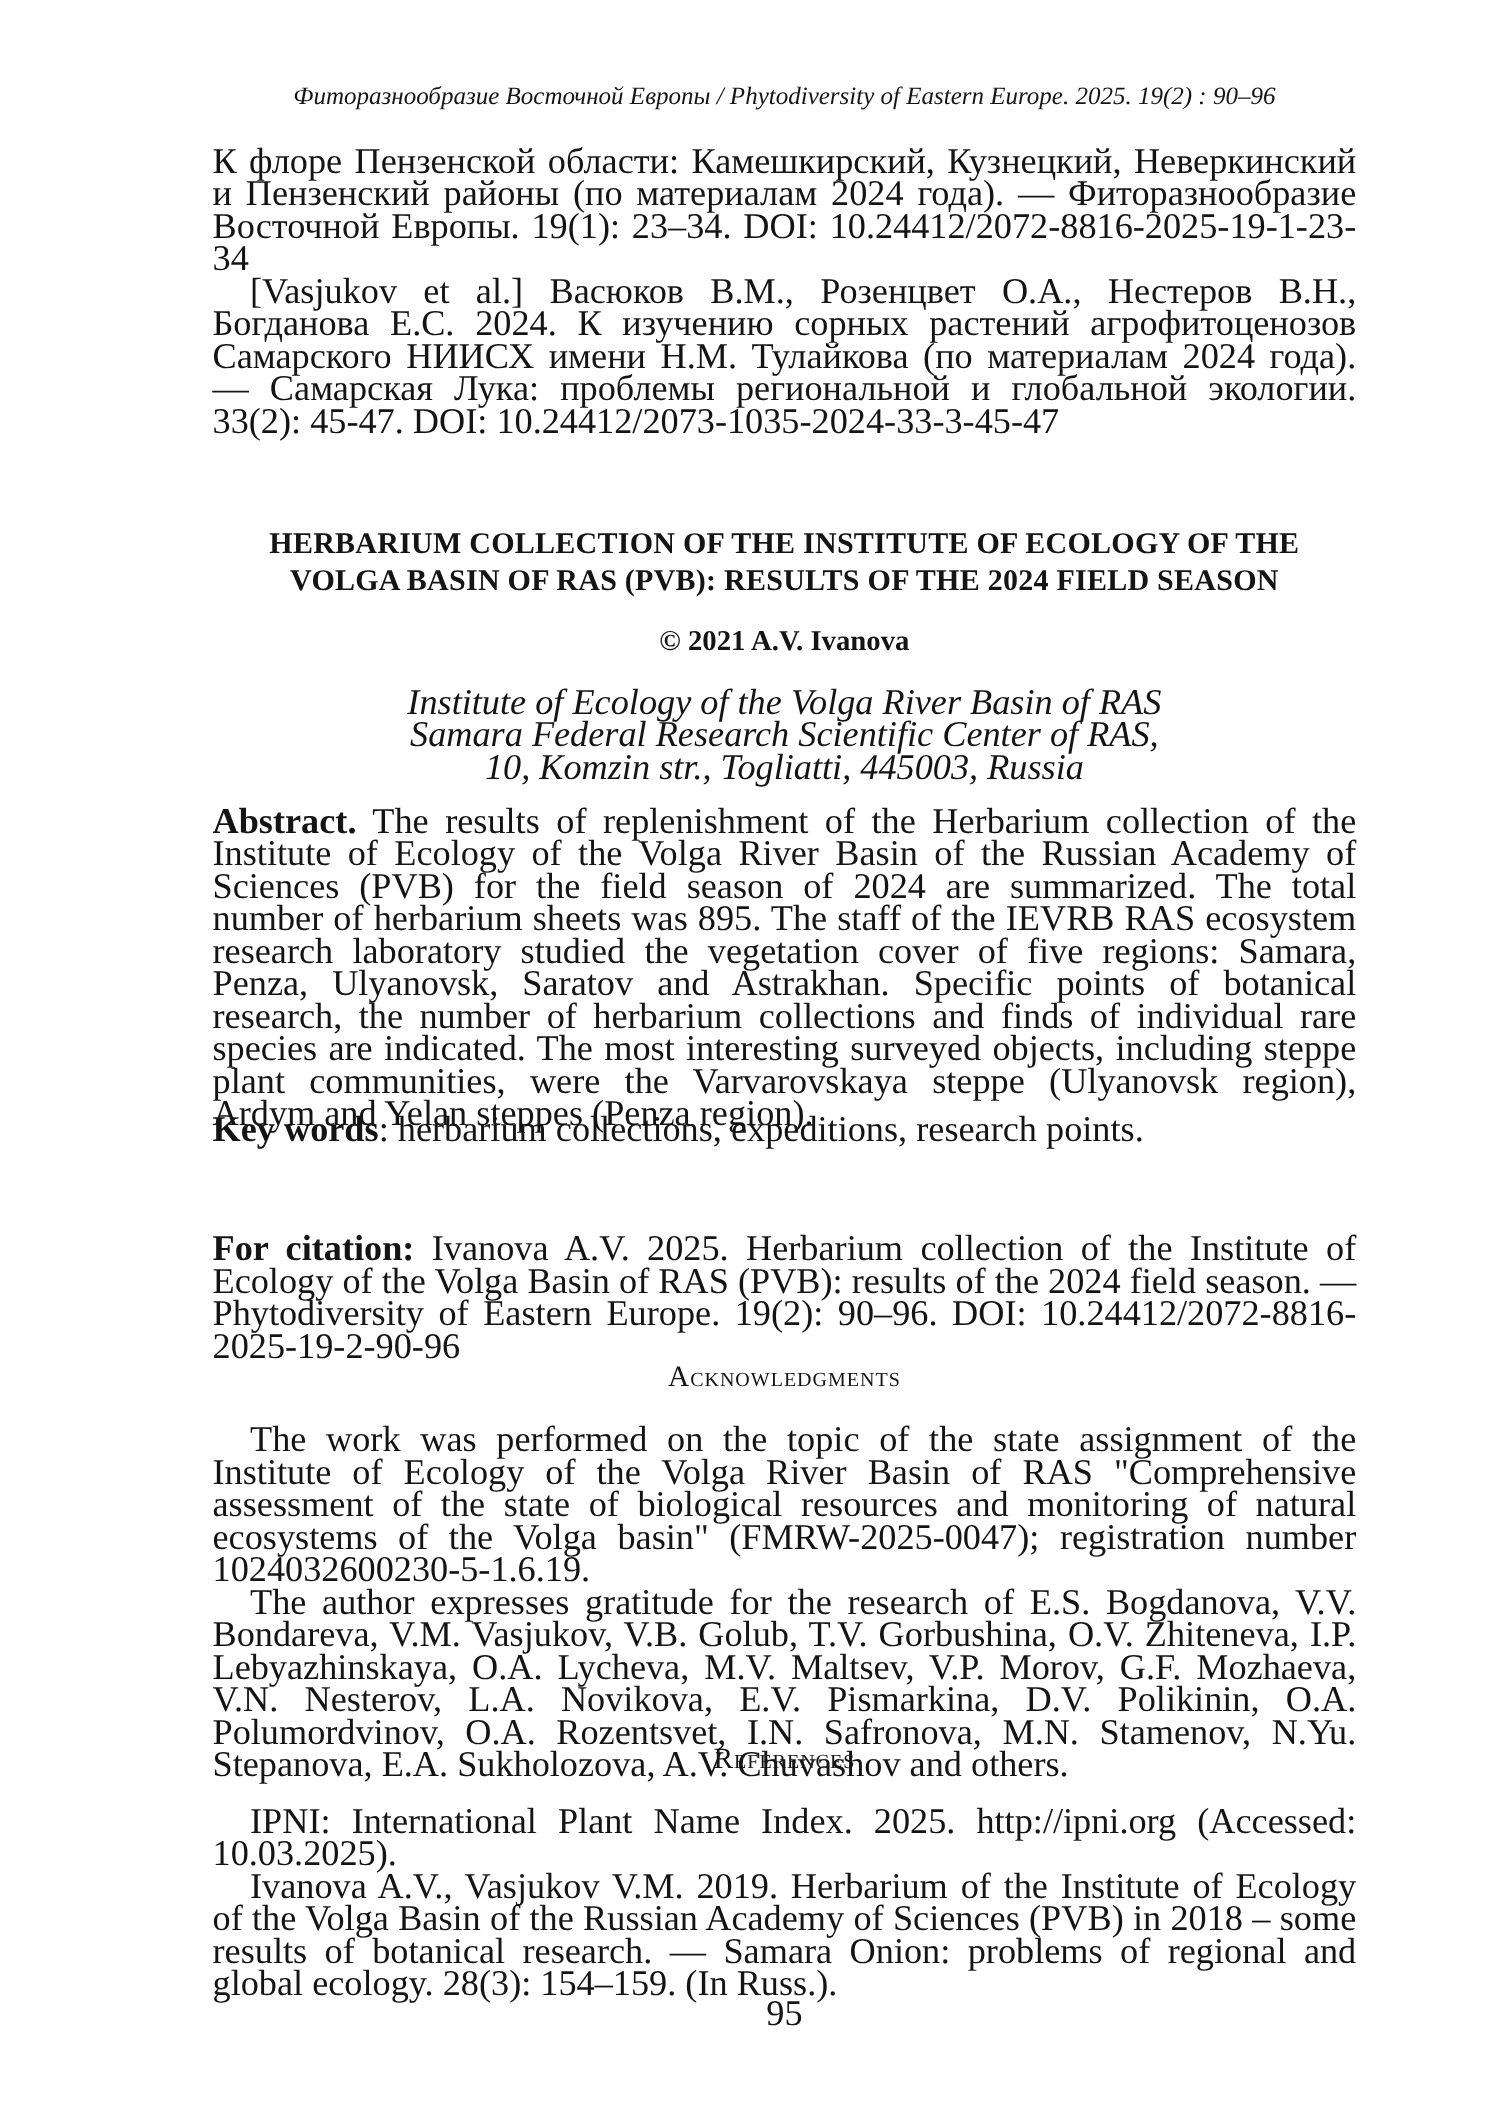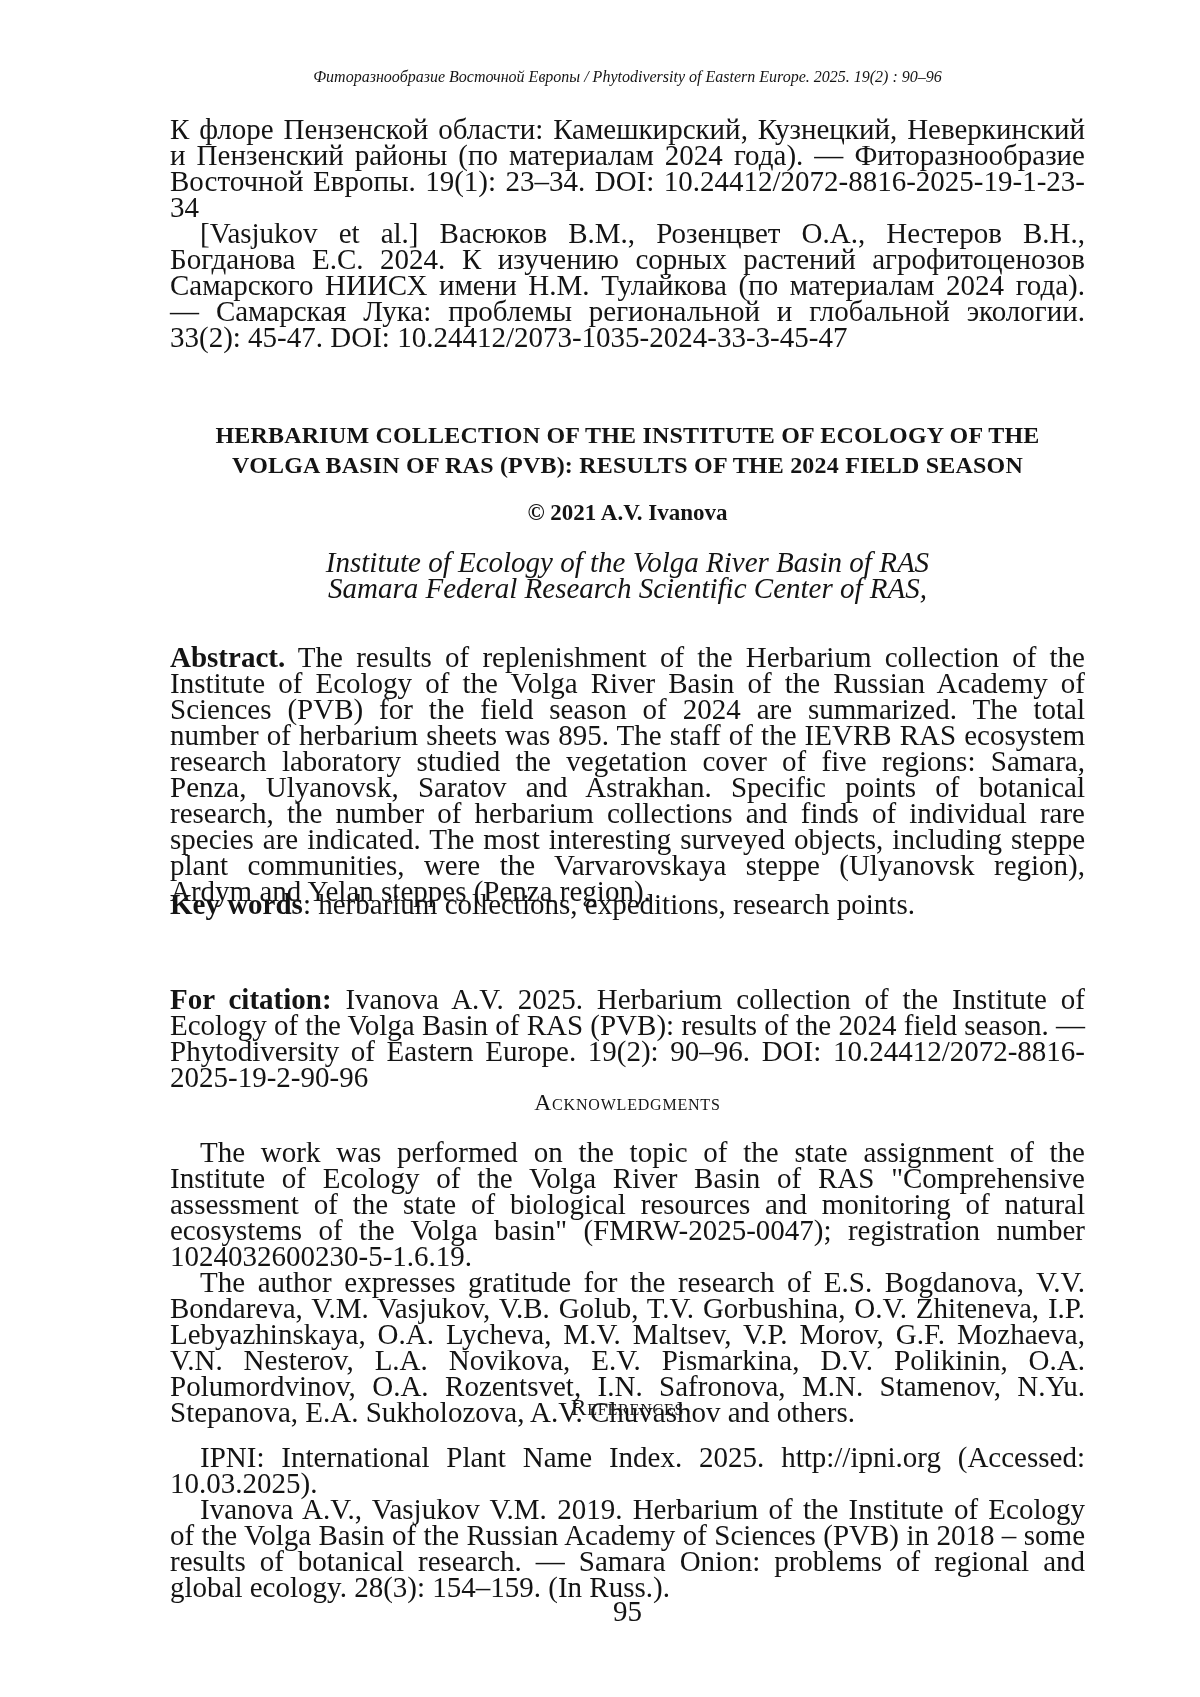--- a/index.html
+++ b/index.html
@@ -8,21 +8,21 @@
     width:1200px;height:1697px;
     background:#ffffff;
     font-family:"Liberation Serif","DejaVu Serif",serif;
     color:#141414;
     overflow:hidden;
   }
   .blk{position:absolute;left:170px;width:915px;font-size:29px;line-height:26px;}
   .center{text-align:center;}
   .just{text-align:justify;}
   .bold{font-weight:bold;}
-  .running{top:64px;font-style:italic;font-size:16px;}
+  .running{top:64px;font-style:italic;font-size:20px;}
   .frontrefs{top:116px;}
   .frontrefs p{margin:0;}
   .indent{text-indent:30px;}
   .title{top:420px;font-weight:bold;font-size:24px;line-height:30px;letter-spacing:0.2px;}
   .copyright{top:500px;font-weight:bold;font-size:23px;}
   .affil{top:549px;font-style:italic;line-height:26px;}
   .abstract{top:644px;}
   .keywords{top:891px;}
   .submitted{top:938px;}
   .citation{top:986px;}
@@ -47,20 +47,21 @@
     <p class="indent">[Vasjukov et al.] Васюков В.М., Розенцвет О.А., Нестеров В.Н., Богданова Е.С. 2024. К изучению сорных растений агрофитоценозов Самарского НИИСХ имени Н.М. Тулайкова (по материалам 2024 года). — Самарская Лука: проблемы региональной и глобальной экологии. 33(2): 45-47. DOI: 10.24412/2073-1035-2024-33-3-45-47</p>
   </div>
 
   <div class="blk title center">HERBARIUM COLLECTION OF THE INSTITUTE OF ECOLOGY OF THE VOLGA BASIN OF RAS (PVB): RESULTS OF THE 2024 FIELD SEASON</div>
 
   <div class="blk copyright center">© 2021 A.V. Ivanova</div>
 
   <div class="blk affil center">
     <div>Institute of Ecology of the Volga River Basin of RAS</div>
     <div>Samara Federal Research Scientific Center of RAS,</div>
+    <div>10, Komzin str., Togliatti, 445003, Russia</div>
   </div>
 
   <div class="blk abstract just">
     <span class="bold">Abstract.</span><span> The results of replenishment of the Herbarium collection of the Institute of Ecology of the Volga River Basin of the Russian Academy of Sciences (PVB) for the field season of 2024 are summarized. The total number of herbarium sheets was 895. The staff of the IEVRB RAS ecosystem research laboratory studied the vegetation cover of five regions: Samara, Penza, Ulyanovsk, Saratov and Astrakhan. Specific points of botanical research, the number of herbarium collections and finds of individual rare species are indicated. The most interesting surveyed objects, including steppe plant communities, were the Varvarovskaya steppe (Ulyanovsk region), Ardym and Yelan steppes (Penza region).</span>
   </div>
 
   <div class="blk keywords just">
     <span class="bold">Key words</span><span>: herbarium collections, expeditions, research points.</span>
   </div>
 

